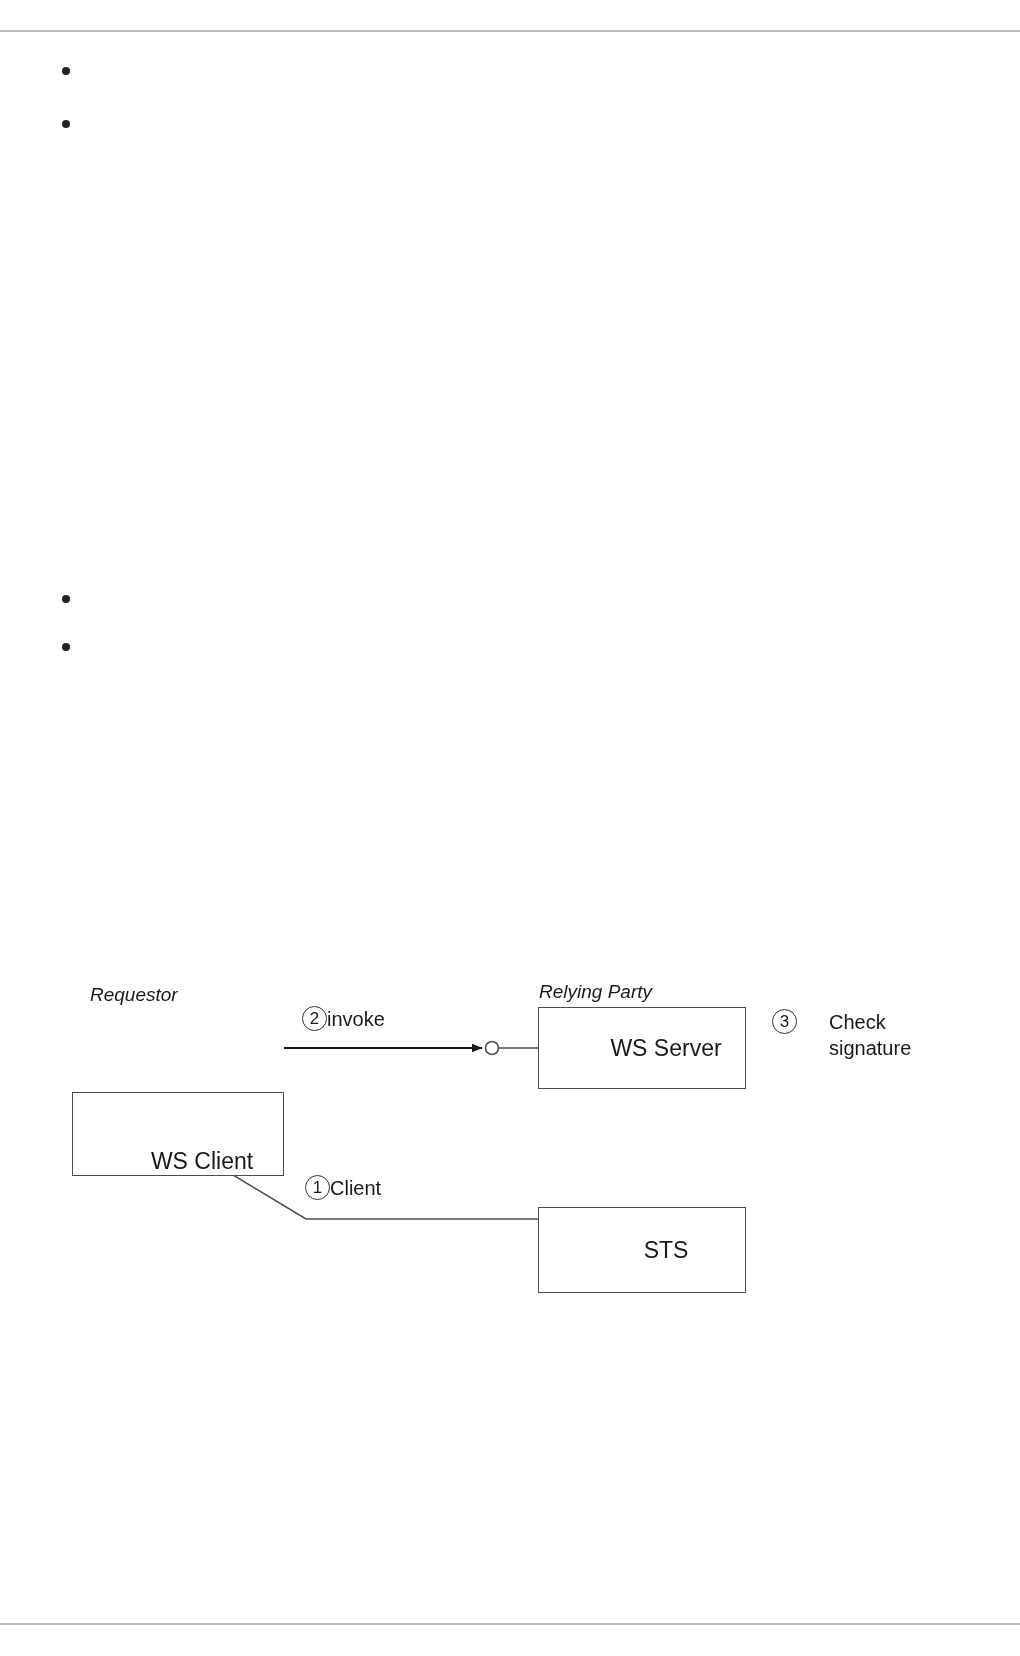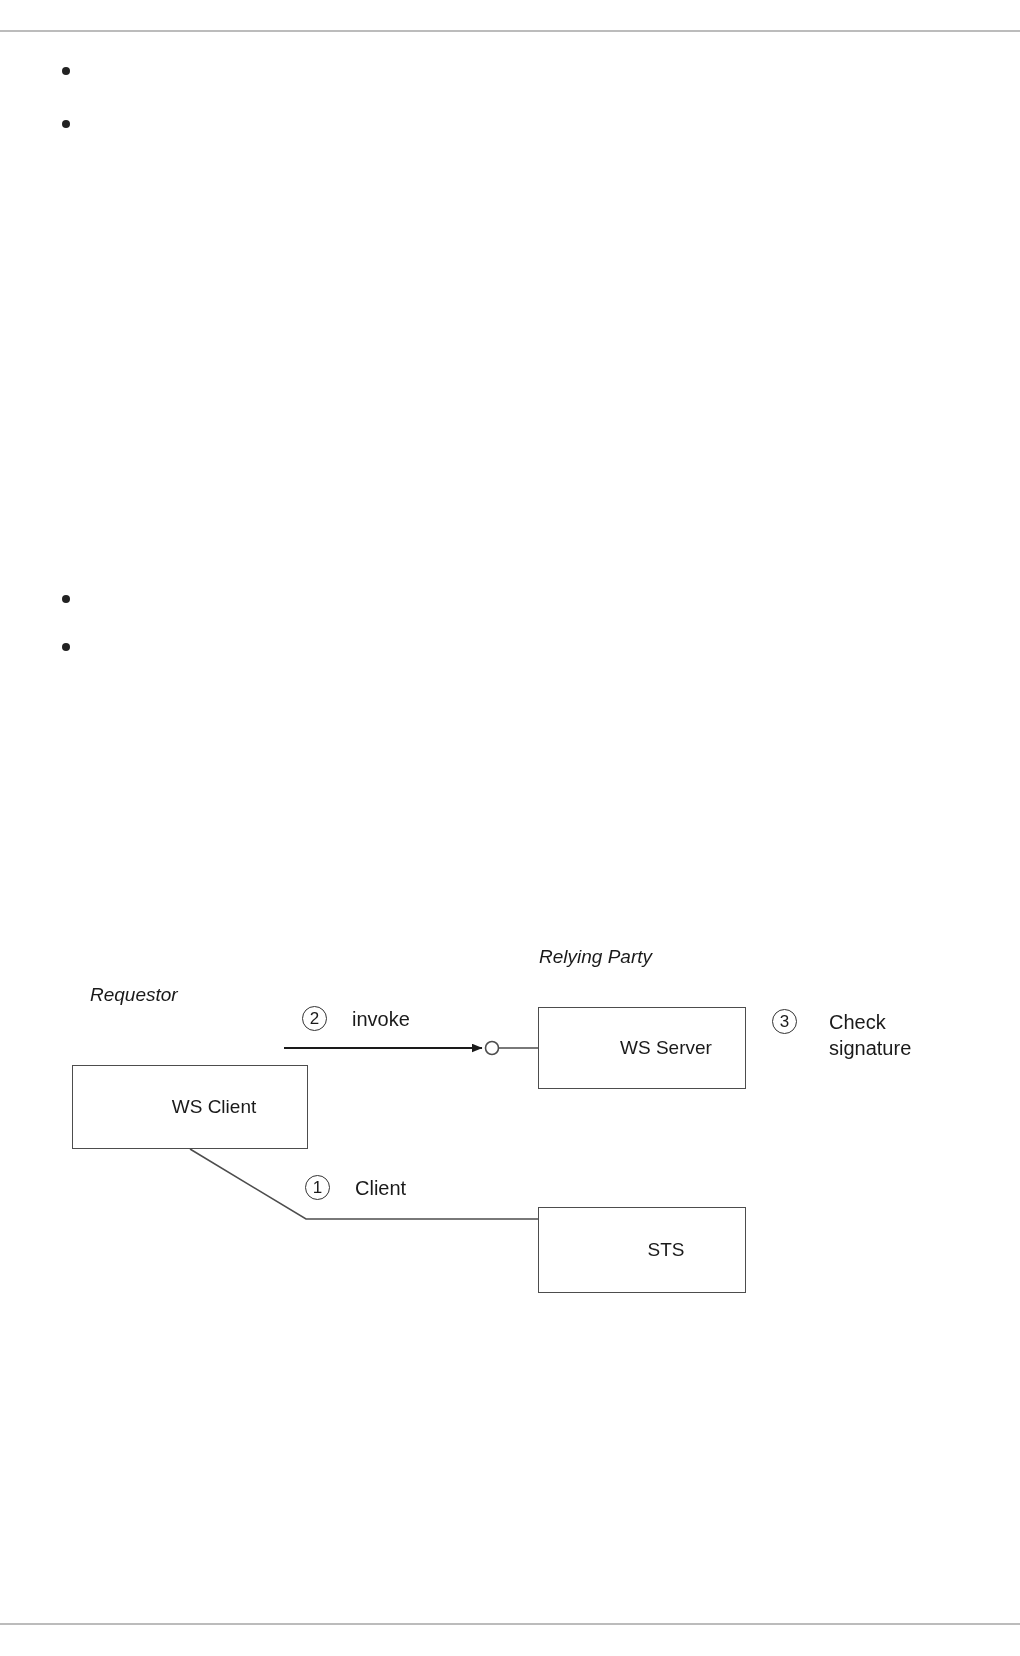--- a/index.html
+++ b/index.html
@@ -64,38 +64,38 @@
 
   
   .uml-box {
     position: absolute;
     box-sizing: border-box;
     border: 1.6px solid #4d4d4d;
     background: #ffffff;
     display: flex;
     align-items: center;
     justify-content: center;
-    font-size: 19px;
+    font-size: 23px;
     color: #1a1a1a;
     padding-left: 48px;
   }
   .uml-stereo {
     position: absolute;
     font-style: italic;
     font-size: 19px;
     color: #1a1a1a;
     white-space: pre;
   }
 
-  #box-ws-client  { left: 72px;  top: 1065px; width: 236px; height: 84px; }
+  #box-ws-client  { left: 72px;  top: 1092px; width: 212px; height: 84px; align-items: flex-end; }
   #box-ws-server  { left: 538px; top: 1007px; width: 208px; height: 82px; }
   #box-sts        { left: 538px; top: 1207px; width: 208px; height: 86px; }
 
   #stereo-requestor     { left: 74px;  top: 984px; margin-left: 16px; }
-  #stereo-relying-party { left: 539px; top: 946px; }
+  #stereo-relying-party { left: 539px; top: 981px; }
 
   
   .step-marker {
     position: absolute;
     display: flex;
     align-items: flex-start;
     white-space: pre;
   }
   .step-circle {
     width: 25px;
@@ -106,21 +106,21 @@
     align-items: center;
     justify-content: center;
     font-size: 17px;
     color: #1a1a1a;
     box-sizing: border-box;
     flex: 0 0 auto;
   }
   .step-label {
     font-size: 20px;
     color: #1a1a1a;
-    margin-left: 25px;
+    margin-left: 0;
     line-height: 26px;
     white-space: pre-line;
   }
 
   #step-invoke    { left: 302px; top: 1006px; }
   #step-issue     { left: 305px; top: 1175px; }
   #step-check     { left: 772px; top: 1009px; }
   #step-check .step-label { margin-left: 32px; }
 </style>
 </head>

